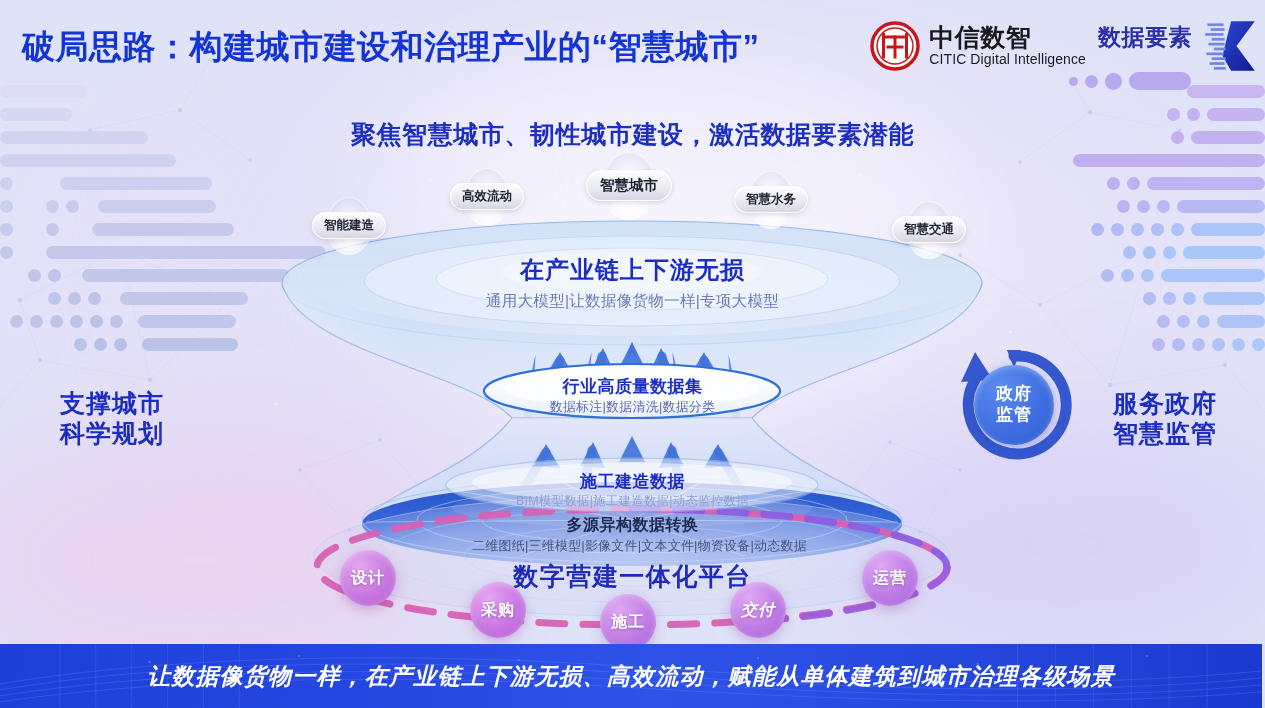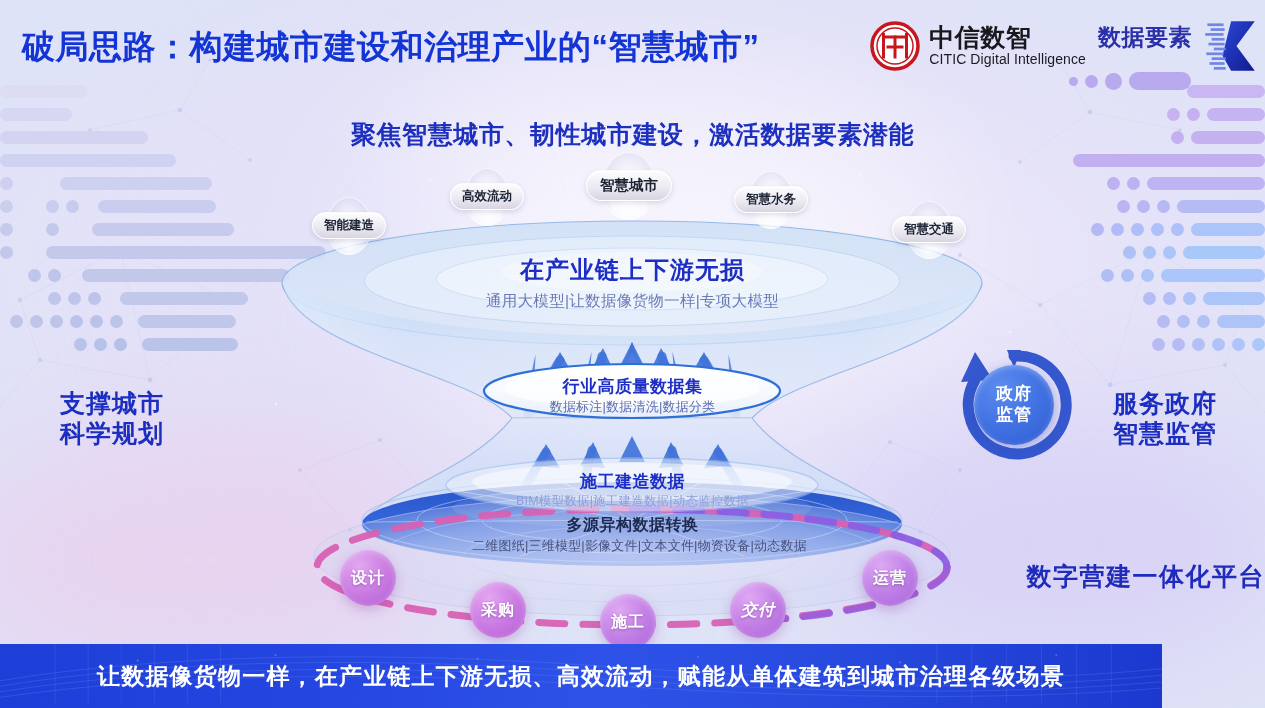--- a/index.html
+++ b/index.html
@@ -102,21 +102,21 @@
     left:0; top:515px; width:1265px;
     font-size:16px; font-weight:bold; color:#1c2a4f; letter-spacing:.5px;
   }
   .l-conv-sub{
     left:0; top:537px; width:1255px;
     font-size:13px; color:#47527f; letter-spacing:.2px;padding-left:24px;
   }
 
   .l-plat{
     left:0; top:560px; width:1265px;
-    font-size:25px; font-weight:bold; color:#1f2bbb; letter-spacing:1.5px;text-align:right;
+    font-size:25px; font-weight:bold; color:#1f2bbb; letter-spacing:1.5px;
   }
 
   
   .bub{
     position:absolute;
     display:flex; align-items:center; justify-content:center;
     font-size:12.5px; color:#1d2433; white-space:nowrap;
     font-family:"Liberation Serif","DejaVu Serif",serif; font-weight:bold;
     padding:4px 11px; border-radius:99px;
     background:linear-gradient(180deg,#fdfdfe 0%, #eceaf2 55%, #d8d5e2 100%);
@@ -152,24 +152,24 @@
   
   .sbub{
     position:absolute; border-radius:50%;
     display:flex; align-items:center; justify-content:center;
     color:#fff; font-weight:bold; font-size:16px; letter-spacing:1px;
     text-shadow:0 1px 3px rgba(90,40,120,.45);
   }
 
   
   .banner{
-    position:absolute; left:0; bottom:0; width:1162px; height:64px;
+    position:absolute; left:0; bottom:0; width:1262px; height:64px;
     background:linear-gradient(95deg,#1d3fd8 0%, #2546e0 28%, #2e52e8 52%, #2748dd 75%, #1b39ce 100%);
     overflow:hidden;
-    display:flex; align-items:center; justify-content:center;
+    display:flex; align-items:center; justify-content:center;font-style:italic;
   }
   .banner .btext{
     position:relative; z-index:3;
     color:#fff; font-size:23px; font-weight:bold; letter-spacing:1.2px; white-space:nowrap;
   }
   .banner .bwave{position:absolute; inset:0; z-index:1; opacity:.55;}
 </style>
 </head>
 <body>
 

